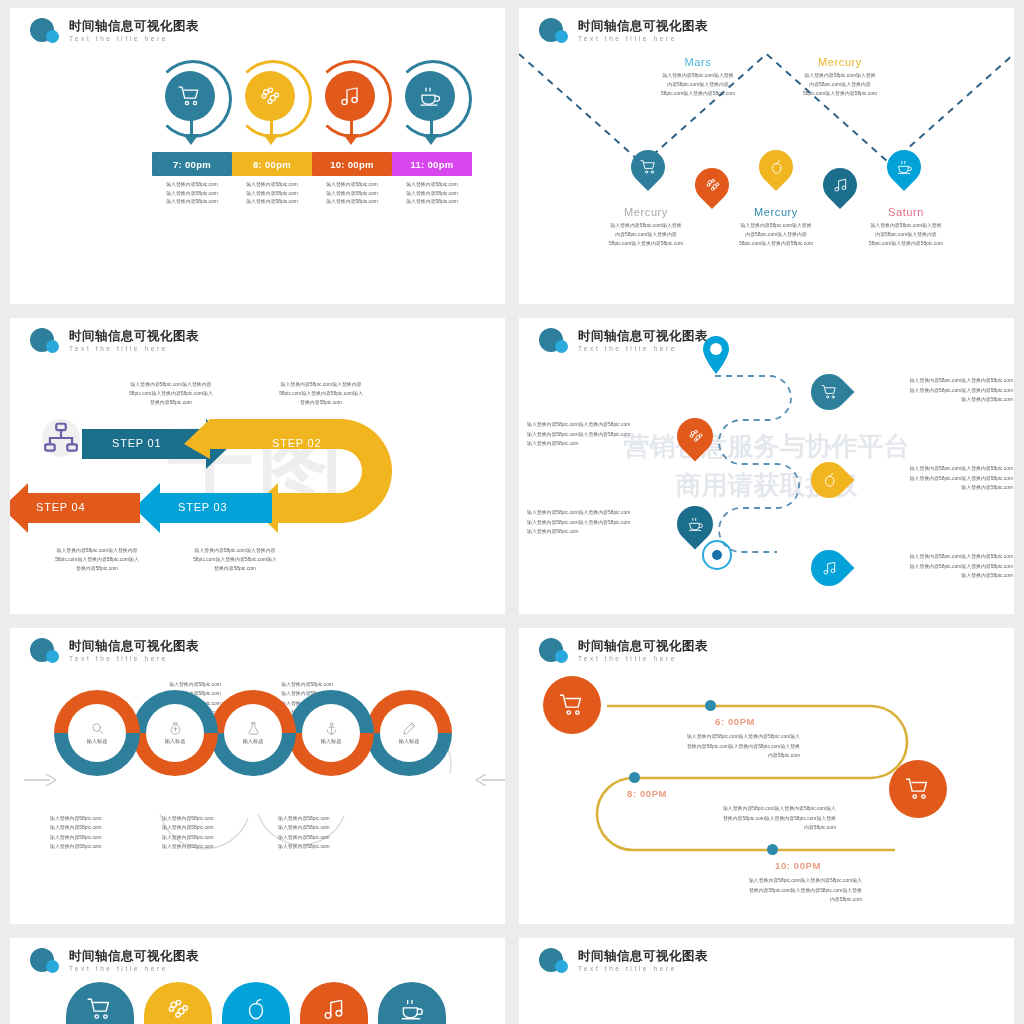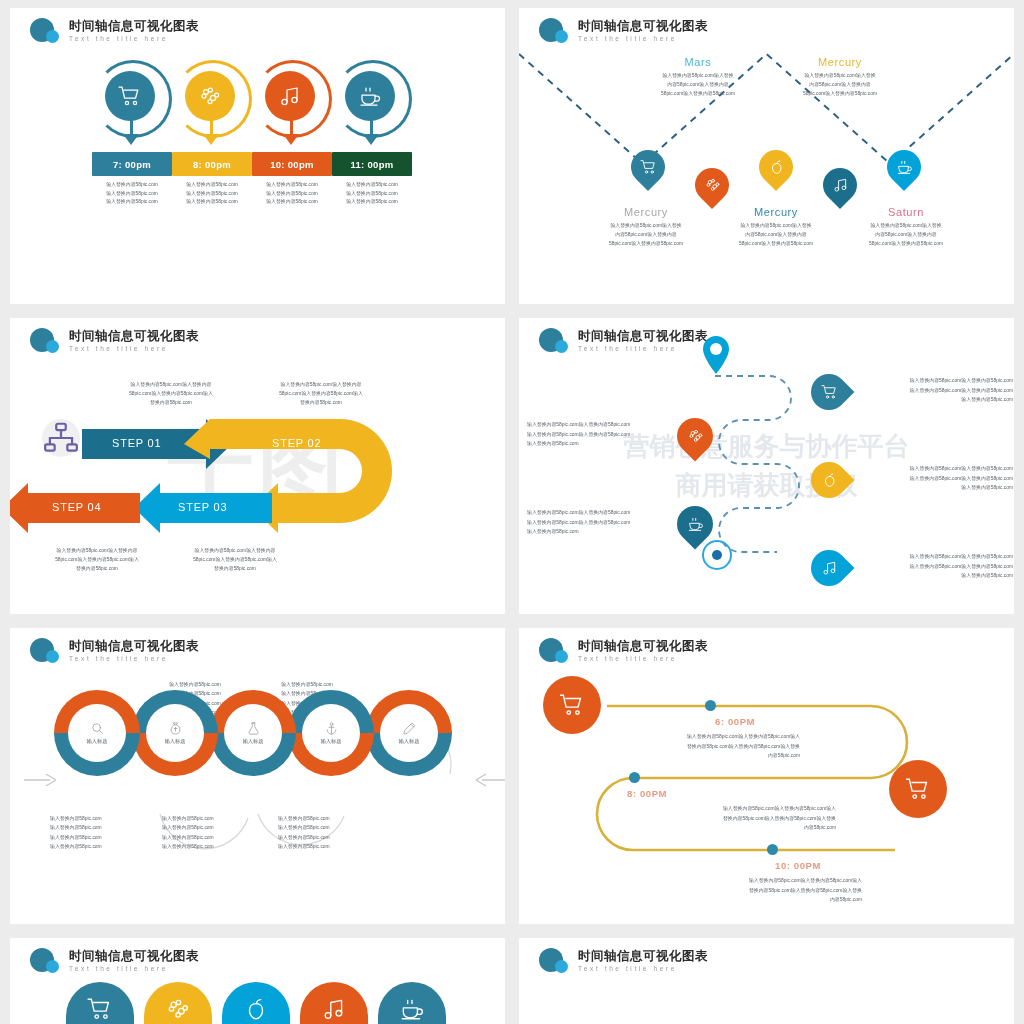--- a/index.html
+++ b/index.html
@@ -32,21 +32,21 @@
   .hdr-title{font-size:12.5px;font-weight:bold;color:#2b2b2b;letter-spacing:.5px;}
   .hdr-sub{font-size:6.5px;color:#9a9a9a;letter-spacing:2.6px;margin-top:3px;}
 
   
   .wm{position:absolute;inset:0;pointer-events:none;display:flex;align-items:center;justify-content:center;}
   .wm-logo{font-size:86px;color:rgba(150,150,150,.16);font-weight:bold;letter-spacing:4px;}
   .wm-txt{position:absolute;left:50%;top:50%;transform:translate(-50%,-50%);text-align:center;
           color:rgba(120,140,160,.20);font-size:26px;font-weight:bold;line-height:1.5;white-space:nowrap;}
 
   
-  .s1 .row{position:absolute;left:22px;top:52px;width:440px;display:flex;justify-content:center;}
+  .s1 .row{position:absolute;left:22px;top:52px;width:440px;display:flex;justify-content:flex-end;}
   .s1 .col{width:80px;position:relative;}
   .s1 .ringwrap{position:relative;width:80px;height:86px;}
   .s1 .hook{position:absolute;left:2px;top:0;width:72px;height:72px;border-radius:50%;
             border:3px solid currentColor;border-left-color:transparent;}
   .s1 .disc{position:absolute;left:13px;top:11px;width:50px;height:50px;border-radius:50%;
             display:flex;align-items:center;justify-content:center;}
   .s1 .disc svg{width:24px;height:24px;}
   .s1 .stem{position:absolute;left:38px;top:56px;width:3px;height:22px;background:currentColor;}
   .s1 .head{position:absolute;left:31px;top:74px;width:0;height:0;
             border-left:8px solid transparent;border-right:8px solid transparent;border-top:11px solid currentColor;}
@@ -197,21 +197,21 @@
               <svg viewBox="0 0 24 24" fill="none" stroke="#fff" stroke-width="1.25" stroke-linecap="round" stroke-linejoin="round">
                 <path d="M4 11h13v4a5 5 0 0 1-5 5H9a5 5 0 0 1-5-5z"></path>
                 <path d="M17 12h2a2.4 2.4 0 0 1 0 5h-2"></path>
                 <path d="M8 7V4M12 7V4"></path>
                 <path d="M3 21h16"></path>
               </svg>
             </div>
             <div class="stem"></div>
             <div class="head"></div>
           </div>
-          <div class="bar" style="background:#14532d">11: 00pm</div>
+          <div class="bar" style="background:#d946ef">11: 00pm</div>
           <div class="body">
             <div>输入替换内容58pic.com</div>
             <div>输入替换内容58pic.com</div>
             <div>输入替换内容58pic.com</div>
           </div>
         </div>
       </div>
   </div>
 
   <div class="slide s2">
@@ -352,21 +352,21 @@
         <rect x="9" y="3" width="6" height="4" rx="1"></rect>
         <rect x="2" y="16" width="6" height="4" rx="1"></rect>
         <rect x="16" y="16" width="6" height="4" rx="1"></rect>
         <path d="M12 7v5M5 16v-4h14v4"></path>
       </svg>
     </div>
     <div id="s3steps">
         <div class="steplbl" style="left:102px;top:119px">STEP 01</div>
         <div class="steplbl" style="left:262px;top:119px">STEP 02</div>
         <div class="steplbl" style="left:168px;top:183px">STEP 03</div>
-        <div class="steplbl" style="left:42px;top:183px">STEP 04</div>
+        <div class="steplbl" style="left:26px;top:183px">STEP 04</div>
       </div>
     <div id="s3texts">
         <div class="txt-top" style="left:96px;top:62px">
           <div>输入替换内容58pic.com输入替换内容</div>
           <div>58pic.com输入替换内容58pic.com输入</div>
           <div>替换内容58pic.com</div>
         </div>
         <div class="txt-top" style="left:246px;top:62px">
           <div>输入替换内容58pic.com输入替换内容</div>
           <div>58pic.com输入替换内容58pic.com输入</div>

